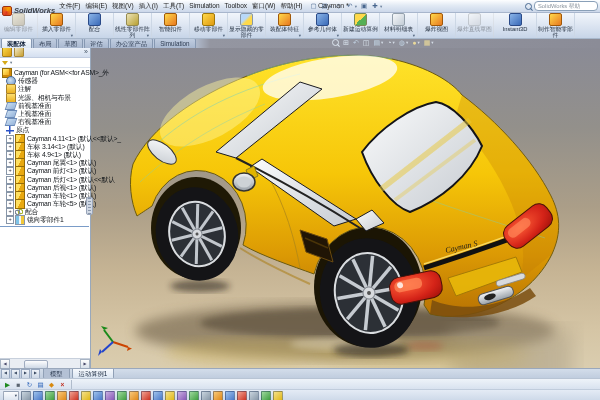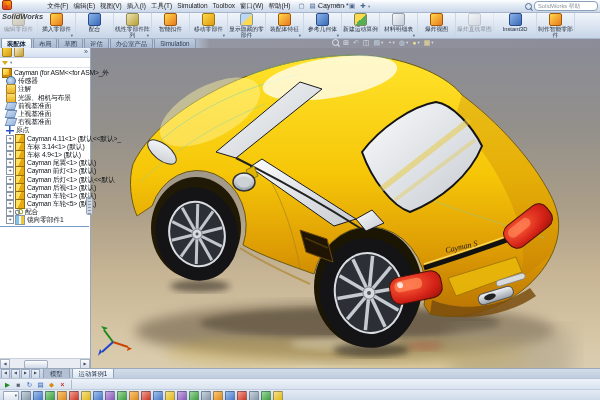--- a/index.html
+++ b/index.html
@@ -3,21 +3,21 @@
 <meta charset="utf-8">
 <style>
   html,body{margin:0;padding:0;width:600px;height:400px;overflow:hidden;
     font-family:"Liberation Sans","DejaVu Sans",sans-serif;background:#cfdcee;position:relative;}
   .app{position:absolute;inset:0;}
 
   
   .titlebar{position:absolute;left:0;top:0;width:600px;height:12px;
     background:linear-gradient(#fdfeff,#e2eaf4 45%,#ccd8ea);border-bottom:1px solid #a8b6cc;
     display:flex;align-items:center;font-size:6.5px;color:#222;z-index:12;}
-  .logo{display:flex;gap:2px;margin:9px 4px 0 2px;flex-direction:column;}
+  .logo{display:flex;align-items:center;gap:2px;margin:9px 4px 0 2px;}
   .logo-mark{width:8px;height:8px;border-radius:2px;background:conic-gradient(from 210deg,#e04028,#f8a000,#d83020);border:1px solid #a03010;}
   .logo-text{font-weight:bold;font-style:italic;font-size:7.5px;color:#3a3f46;}
   .menus{display:flex;gap:5px;}
   .menu-item{cursor:default;white-space:nowrap;}
   .qicons{display:flex;gap:3px;margin-left:7px;color:#48668e;font-size:6.5px;align-items:center;}
   .qicon{width:8px;text-align:center;}
   .qcaret{font-size:4.5px;color:#6b7f9a;margin-left:-2px;}
   .wtitle{position:absolute;left:318px;top:2px;font-size:7px;color:#333;}
   .searchwrap{position:absolute;right:2px;top:1px;display:flex;align-items:center;gap:2px;}
   .mag{width:5px;height:5px;border:1px solid #4a6a92;border-radius:50%;position:relative;flex:none;}

